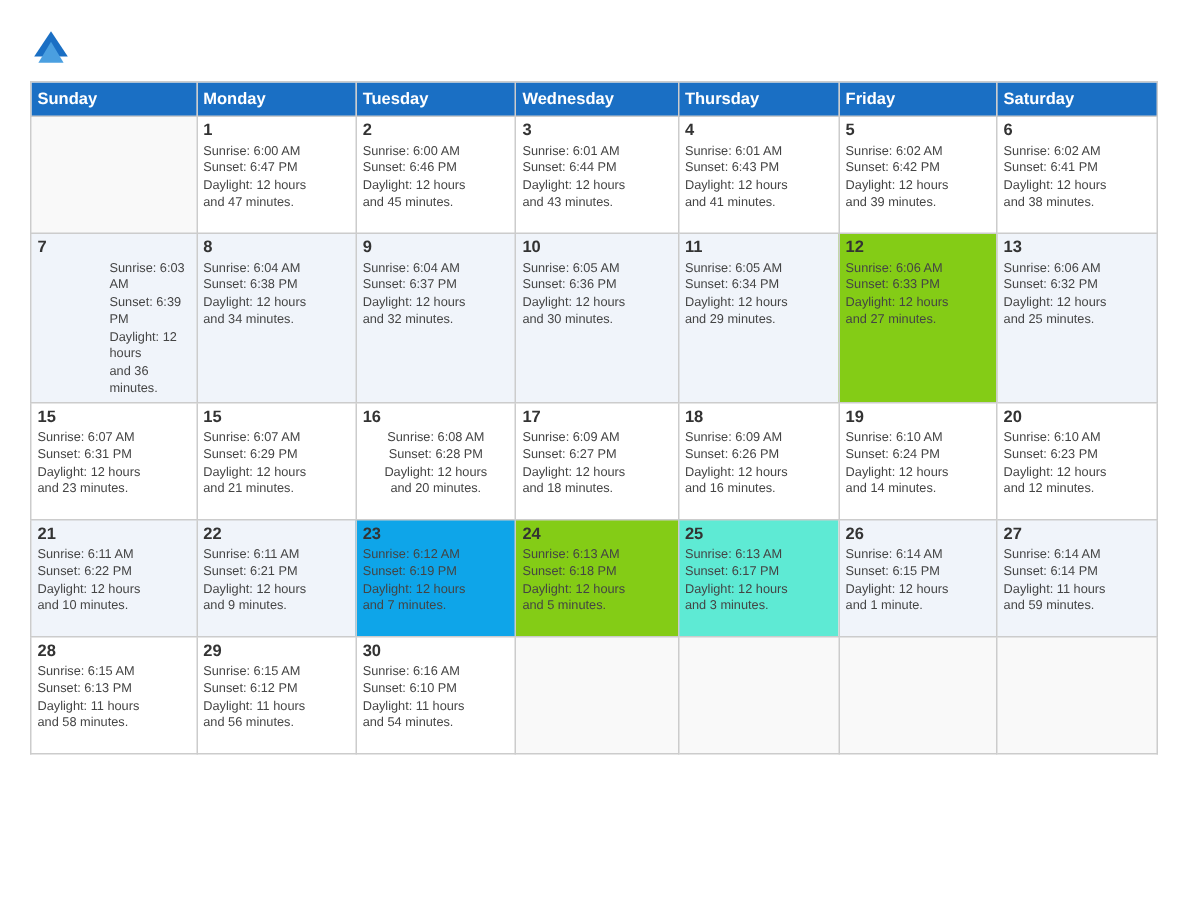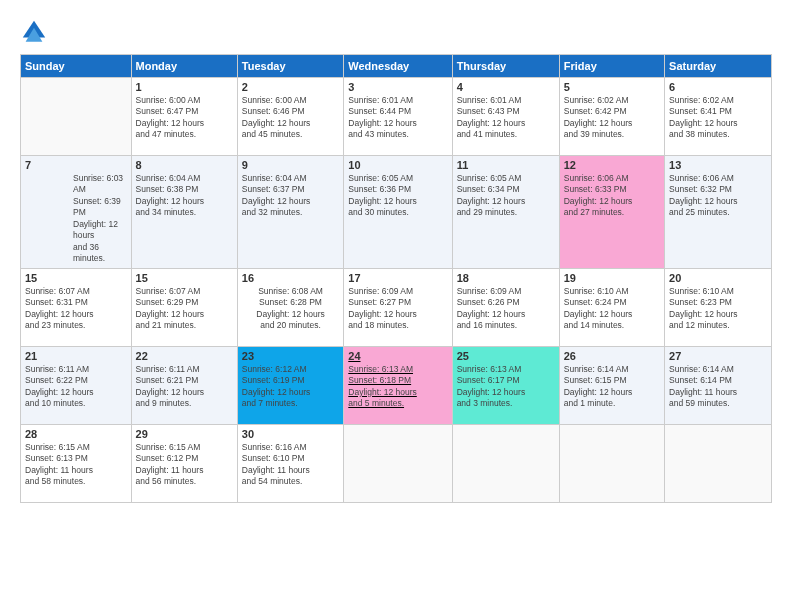--- a/index.html
+++ b/index.html
@@ -203,21 +203,21 @@
 Daylight: 12 hours
 and 30 minutes.</div>
           </td>
           <td style="background: rgb(240, 244, 250);">
             <span class="day-num">11</span>
             <div class="day-info" style="white-space: pre-line;">Sunrise: 6:05 AM
 Sunset: 6:34 PM
 Daylight: 12 hours
 and 29 minutes.</div>
           </td>
-          <td style="background: #f9a8d4;">
+          <td style="background: #84cc16;">
             <span class="day-num">12</span>
             <div class="day-info" style="white-space: pre-line;">Sunrise: 6:06 AM
 Sunset: 6:33 PM
 Daylight: 12 hours
 and 27 minutes.</div>
           </td>
           <td style="background: rgb(240, 244, 250);">
             <span class="day-num">13</span>
             <div class="day-info" style="white-space: pre-line;">Sunrise: 6:06 AM
 Sunset: 6:32 PM
@@ -291,21 +291,21 @@
 Daylight: 12 hours
 and 9 minutes.</div>
           </td>
           <td style="background: #0ea5e9;">
             <span class="day-num">23</span>
             <div class="day-info" style="white-space: pre-line;">Sunrise: 6:12 AM
 Sunset: 6:19 PM
 Daylight: 12 hours
 and 7 minutes.</div>
           </td>
-          <td style="background: #f9a8d4; text-decoration: underline;">
+          <td style="background: #84cc16;">
             <span class="day-num">24</span>
             <div class="day-info" style="white-space: pre-line;">Sunrise: 6:13 AM
 Sunset: 6:18 PM
 Daylight: 12 hours
 and 5 minutes.</div>
           </td>
           <td style="background: #5eead4;">
             <span class="day-num">25</span>
             <div class="day-info" style="white-space: pre-line;">Sunrise: 6:13 AM
 Sunset: 6:17 PM

